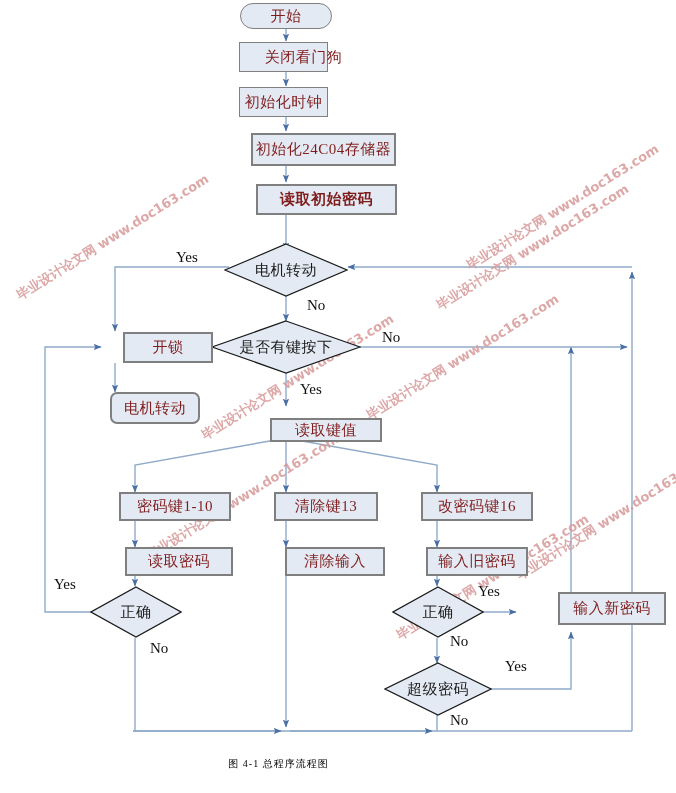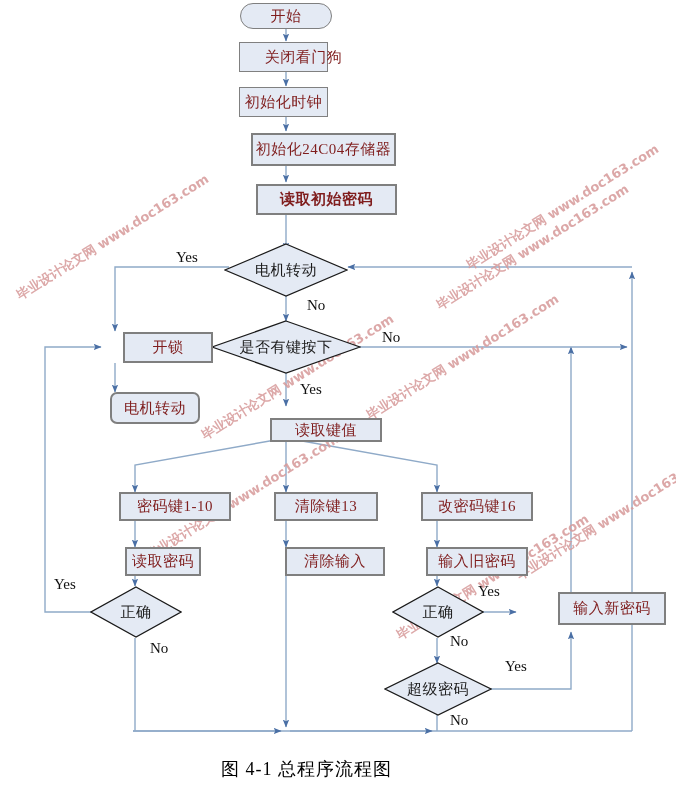--- a/index.html
+++ b/index.html
@@ -42,25 +42,24 @@
     position:absolute;
     font-size:15px;
     color:#101010;
     font-family:"Liberation Serif","DejaVu Serif",serif;
     white-space:nowrap;
     z-index:4;
   }
   .caption{
     position:absolute;
     left:0;width:557px;text-align:center;
-    font-size:18px;color:#000;
+    font-size:10px;color:#000;
     font-family:"Liberation Serif","DejaVu Serif",serif;
     letter-spacing:1px;
     z-index:4;
-    padding-left:28px;
   }
   .wmtext{
     fill:#d79a9a;
     font-family:"DejaVu Sans","Liberation Sans",sans-serif;
     font-weight:bold;
     font-size:13px;
     opacity:0.85;
   }
 </style>
 </head>
@@ -184,21 +183,21 @@
     </div>
 
     <div class="node thick" style="left:234px;top:492px;width:104px;height:29px;">
       <span>清除键13</span>
     </div>
 
     <div class="node thick" style="left:381px;top:492px;width:112px;height:29px;">
       <span>改密码键16</span>
     </div>
 
-    <div class="node thick" style="left:85px;top:547px;width:76px;height:29px;">
+    <div class="node thick" style="left:85px;top:547px;width:108px;height:29px;">
       <span>读取密码</span>
     </div>
 
     <div class="node thick" style="left:245px;top:547px;width:100px;height:29px;">
       <span>清除输入</span>
     </div>
 
     <div class="node thick" style="left:386px;top:547px;width:102px;height:29px;">
       <span>输入旧密码</span>
     </div>

